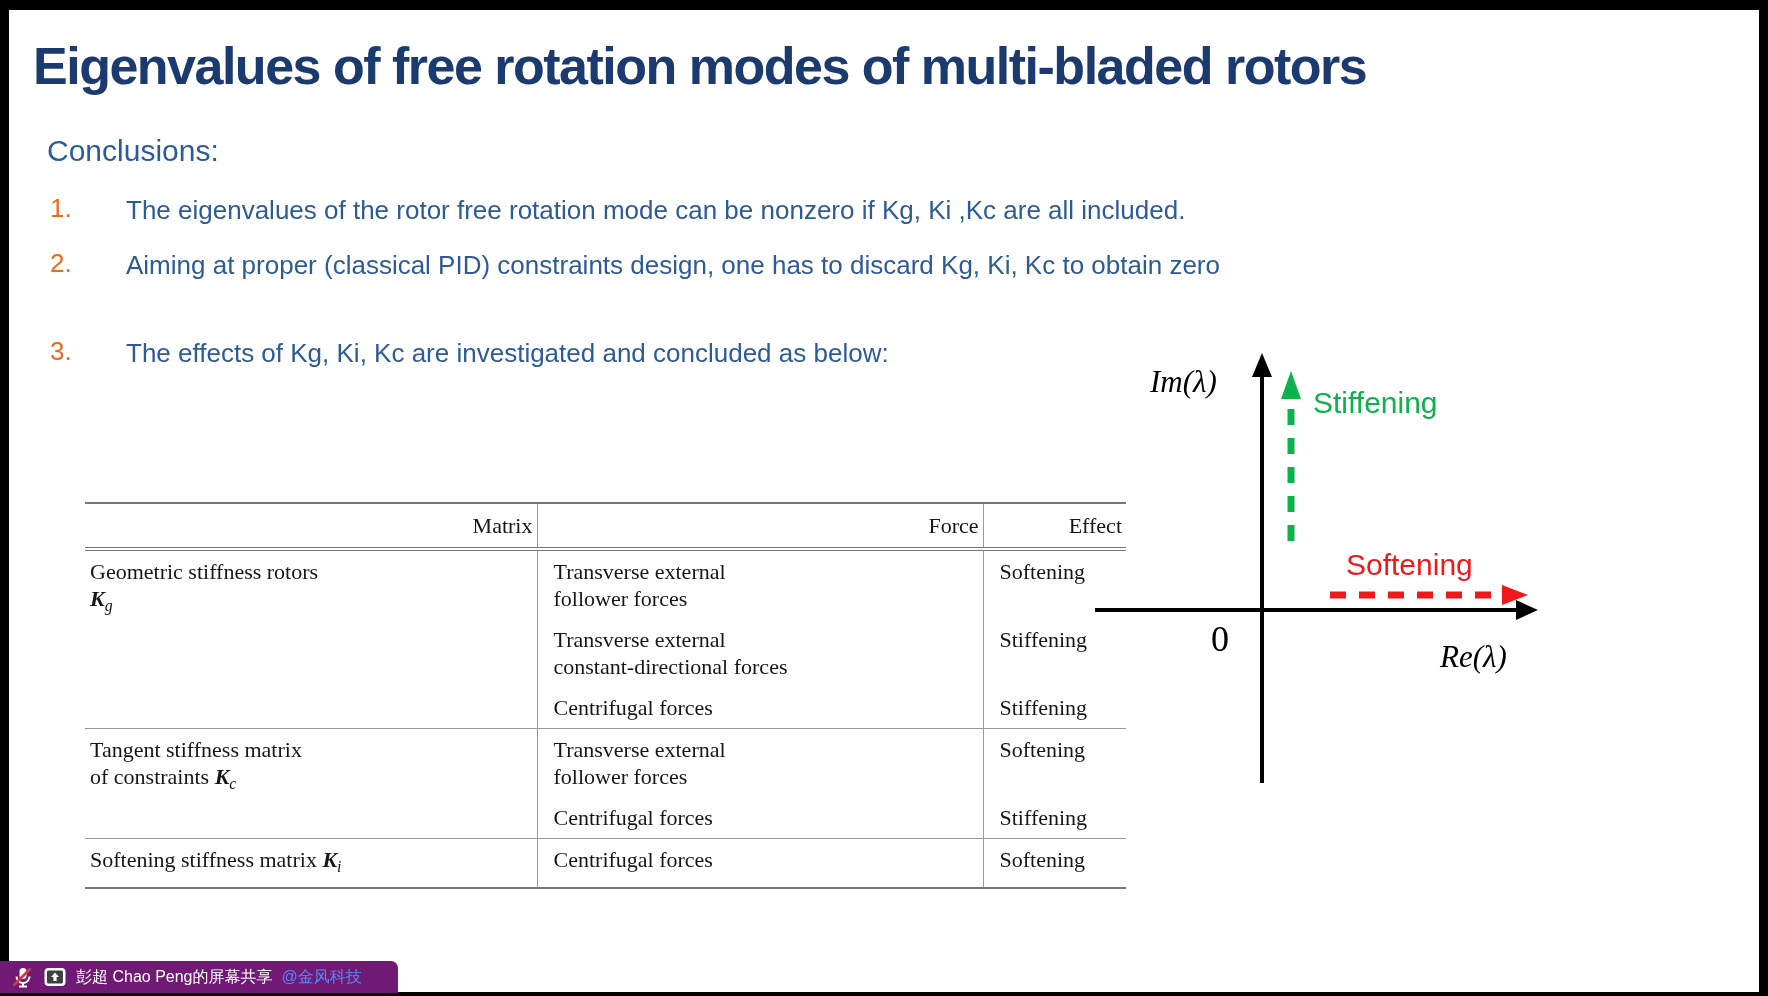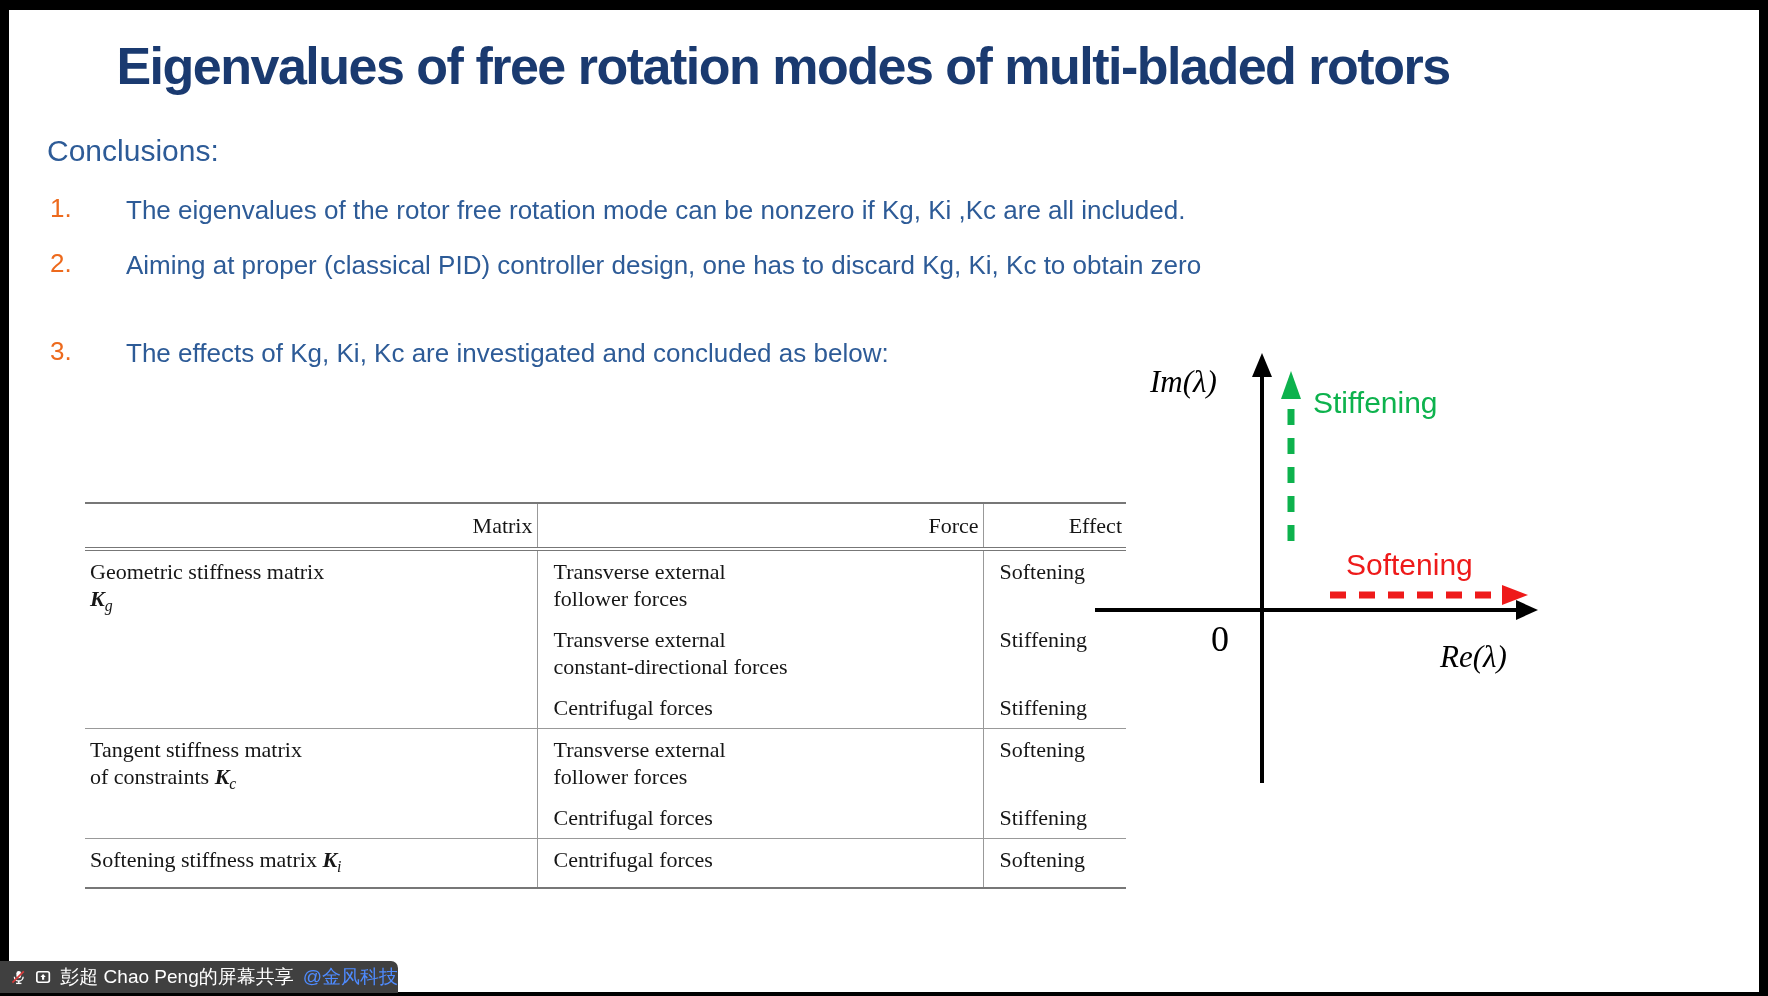--- a/index.html
+++ b/index.html
@@ -9,21 +9,21 @@
     background:#000; overflow:hidden;
     font-family:"Liberation Sans", sans-serif;
   }
   .slide {
     position:absolute; left:9px; top:10px; width:1750px; height:982px;
     background:#ffffff;
   }
   .title {
     position:absolute; left:24px; top:26px; width:1500px;
     font-size:52px; font-weight:600; letter-spacing:-1.5px;
-    color:#1a3a70; white-space:nowrap;text-align:center;
+    color:#1a3a70; white-space:nowrap;
   }
   .conclusions {
     position:absolute; left:38px; top:124px;
     font-size:30px; color:#2d5b97;text-align:center;
   }
   .item { position:absolute; left:41px; width:1420px; }
   .item-1 { top:183px; }
   .item-2 { top:238px; }
   .item-3 { top:326px; }
   .item .num {
@@ -61,23 +61,23 @@
   }
   .diagram text.zero {
     font-family:"Liberation Serif","DejaVu Serif",serif;
     font-size:36px; fill:#000;
   }
   .diagram text.lbl { font-family:"Liberation Sans",sans-serif; font-size:30px; }
 
   
   .share-bar {
     position:absolute; left:0; bottom:3px; height:32px; width:398px;
-    background:#404040; border-radius:0 7px 0 0;
+    background:#701a75; border-radius:0 7px 0 0;
     display:flex; align-items:center; gap:9px; padding-left:10px;
-    color:#fff; font-size:19px; white-space:nowrap;
+    color:#fff; font-size:16px; white-space:nowrap;
   }
   .share-bar .mention { color:#4e8bff; }
   .bottom-strip { position:absolute; left:0; bottom:0; width:1768px; height:3px; background:#000; }
 </style>
 </head>
 <body>
 
 <div class="slide">
 
   <div class="title">Eigenvalues of free rotation modes of multi-bladed rotors</div>
@@ -86,21 +86,21 @@
 
   <div class="item item-1">
     <span class="num">1.</span>
     <div class="lines">
       <div>The eigenvalues of the rotor free rotation mode can be nonzero if Kg, Ki ,Kc are all included.</div>
     </div>
   </div>
   <div class="item item-2">
     <span class="num">2.</span>
     <div class="lines">
-      <div>Aiming at proper (classical PID) controller design, one has to discard Kg, Ki, Kc to obtain zero</div>
+      <div>Aiming at proper (classical PID) constraints design, one has to discard Kg, Ki, Kc to obtain zero</div>
     </div>
   </div>
   <div class="item item-3">
     <span class="num">3.</span>
     <div class="lines">
       <div>The effects of Kg, Ki, Kc are investigated and concluded as below:</div>
     </div>
   </div>
 
   <div class="tbl-wrap">
@@ -114,21 +114,21 @@
         <tr>
           <th>Matrix</th>
           <th class="vline">Force</th>
           <th class="vline">Effect</th>
         </tr>
       </thead>
       <tbody>
 
         <tr class="group-top first-group">
           <td rowspan="3">
-            <div>Geometric stiffness matrix</div>
+            <div>Geometric stiffness rotors</div>
             <div><span class="ksym">K</span><sub class="ksub">g</sub></div>
           </td>
           <td class="vline">
             <div>Transverse external</div>
             <div>follower forces</div>
           </td>
           <td class="vline">Softening</td>
         </tr>
         <tr>
           <td class="vline">

